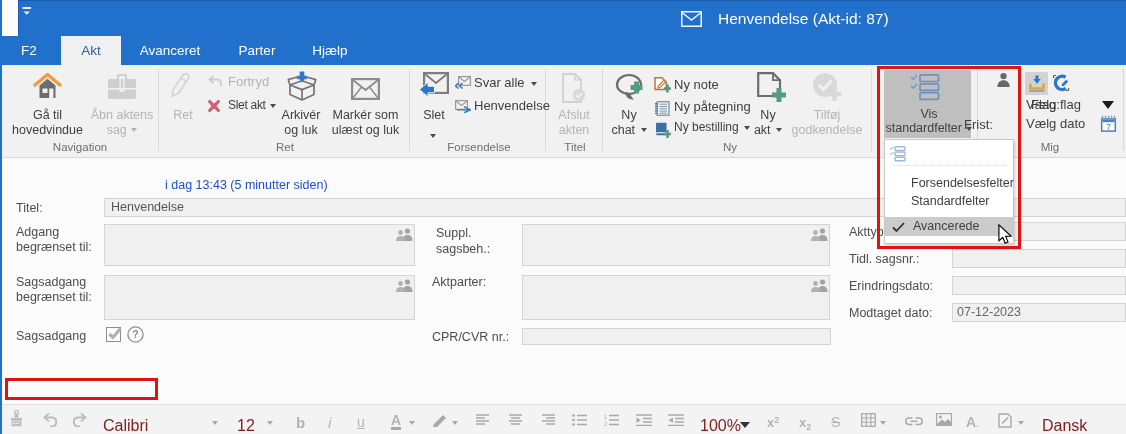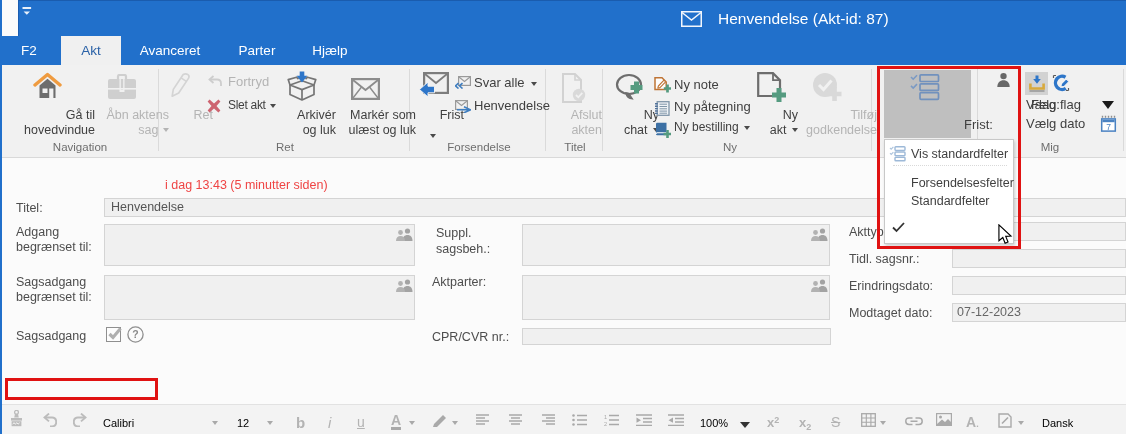--- a/index.html
+++ b/index.html
@@ -8,34 +8,34 @@
 .abs { position:absolute; }
 
 #titlebar { position:absolute; left:18px; top:0; width:1126px; height:36px; background:#2170cb; border-top:1px solid #1a5cae;text-decoration:underline; }
 #tabrow { position:absolute; left:0; top:36px; width:1126px; height:29px; background:#2170cb; }
 .tab { position:absolute; top:0; height:29px; line-height:29px; color:#fff; font-size:13.5px; text-align:center; }
 #tab-akt { background:#f0f0f0; color:#2b62a7; }
 #title-text { position:absolute; left:700px; top:0; height:36px; line-height:36px; color:#fff; font-size:15.5px; }
 
 #ribbon { position:absolute; left:0; top:65px; width:1126px; height:93px; background:#f1f1f1; border-bottom:1px solid #d9d9d9; }
 .sep { position:absolute; top:4px; width:1px; height:82px; background:#dadada; }
-.biglbl { position:absolute; font-size:12.5px; white-space:nowrap; color:#3f3f3f; text-align:right; line-height:14.5px; }
+.biglbl { position:absolute; font-size:12.5px; white-space:nowrap; color:#3f3f3f; text-align:center; line-height:14.5px; }
 .dis { color:#b4b4b4 !important; }
 .grp { position:absolute; top:76px; font-size:11.5px; color:#6e6e6e; text-align:center; width:120px; }
 .smalltxt { position:absolute; font-size:13px; color:#3f3f3f; white-space:nowrap; }
 .dd { display:inline-block; width:0; height:0; border-left:3.5px solid transparent; border-right:3.5px solid transparent; border-top:4px solid #4a4a4a; vertical-align:middle; margin-left:4px; }
 .dd.gray { border-top-color:#b4b4b4; }
 
 #form { position:absolute; left:0; top:158px; width:1126px; height:246px; background:#fbfbfb; }
 .flabel { position:absolute; font-size:12.5px; color:#4d4d4d; white-space:nowrap; }
 .field { position:absolute; background:#f0f0f0; border:1px solid #d4d4d4; }
 #leftborder { position:absolute; left:0; top:0; width:2px; height:434px; background:#2170cb; z-index:50; }
 
 #editorbar { position:absolute; left:0; top:404px; width:1126px; height:30px; background:#f3f3f3; border-top:1px solid #e2e2e2; }
-.etxt { position:absolute; font-size:11px; color:#000000; }
+.etxt { position:absolute; font-size:16px; color:#7f1d1d; }
 .eicon { position:absolute; color:#b3b3b3; }
 
 .redbox { position:absolute; border:3px solid #e01212; z-index:40; }
 #menu { position:absolute; left:884px; top:139px; width:130px; height:105px; background:#fff; border:1px solid #c8c8c8; box-shadow:1px 2px 3px rgba(0,0,0,0.18); z-index:30; }
 .mitem { position:absolute; left:0; width:100%; height:22px; font-size:12.5px; color:#3f3f3f; line-height:22px; }
 .dd2 { position:absolute; top:16px; width:0; height:0; border-left:3.5px solid transparent; border-right:3.5px solid transparent; border-top:4px solid #a9a9a9; }
 </style>
 </head>
 <body>
 <div id="titlebar">
@@ -120,21 +120,21 @@
     <path d="M2 20 L10.5 9 M27 20 L18.5 9" fill="none" stroke="#8c8c8c" stroke-width="1.4"></path>
   </svg>
   <div class="biglbl" style="left:315px;top:43px;width:101px">Markér som<br>ulæst og luk</div>
   <div class="grp" style="left:225px">Ret</div>
 
   <svg class="abs" style="left:419px;top:7px" width="30" height="28" viewBox="0 0 30 28">
     <rect x="5.1" y="1.1" width="23.8" height="19.8" fill="none" stroke="#7d7d7d" stroke-width="2.2"></rect>
     <path d="M6 2 L17 11 L28 2" fill="none" stroke="#7d7d7d" stroke-width="1.8"></path>
     <path d="M0.5 17.5 L9 10 L9 14.2 L15.5 14.2 L15.5 20.8 L9 20.8 L9 25 Z" fill="#2e76c9" stroke="#f1f1f1" stroke-width="1"></path>
   </svg>
-  <div class="biglbl" style="left:404px;top:43px;width:60px">Frist</div>
+  <div class="biglbl" style="left:404px;top:43px;width:60px">Slet</div>
   <div class="abs" style="left:430px;top:61px"><span class="dd" style="margin:0"></span></div>
   <svg class="abs" style="left:455px;top:11px" width="16" height="13" viewBox="0 0 16 13">
     <rect x="3.6" y="0.6" width="11.8" height="8.8" fill="none" stroke="#9a9a9a" stroke-width="1.2"></rect>
     <path d="M4 1 L9.5 5.5 L15 1" fill="none" stroke="#9a9a9a" stroke-width="1.1"></path>
     <path d="M3.5 12.5 L0.5 9.8 L3.5 7.2 M7.5 12.5 L4.5 9.8 L7.5 7.2" fill="none" stroke="#3f7ec0" stroke-width="1.6"></path>
   </svg>
   <div class="smalltxt" style="left:474px;top:10px">Svar alle <span class="dd" style="margin-left:3px"></span></div>
   <svg class="abs" style="left:455px;top:35px" width="16" height="13" viewBox="0 0 16 13">
     <rect x="0.6" y="0.6" width="11.8" height="8.8" fill="none" stroke="#9a9a9a" stroke-width="1.2"></rect>
     <path d="M1 1 L6.5 5.5 L12 1" fill="none" stroke="#9a9a9a" stroke-width="1.1"></path>
@@ -193,20 +193,21 @@
   <div class="abs" style="left:884px;top:5px;width:87px;height:68px;background:#bfbfbf"></div>
   <svg class="abs" style="left:910px;top:9px" width="30" height="28" viewBox="0 0 30 28">
     <g fill="none" stroke="#7191bd" stroke-width="1.7">
       <rect x="10" y="0.9" width="18.5" height="6.6" rx="1"></rect>
       <rect x="10" y="9.8" width="18.5" height="6.6" rx="1"></rect>
       <rect x="10" y="18.7" width="18.5" height="6.6" rx="1"></rect>
     </g>
     <path d="M1 3 L3.2 5.2 L7 1.2" fill="none" stroke="#7b9ac4" stroke-width="1.6"></path>
     <path d="M1 11.9 L3.2 14.1 L7 10.1" fill="none" stroke="#7b9ac4" stroke-width="1.6"></path>
   </svg>
+  <div class="biglbl" style="left:881px;top:41.5px;width:96px">Vis<br>standardfelter <span class="dd" style="margin-left:1px"></span></div>
 
   <svg class="abs" style="left:996px;top:7px" width="15" height="15" viewBox="0 0 17 17">
     <circle cx="8.5" cy="4.6" r="3.6" fill="#686868"></circle>
     <path d="M1.5 17 C1.5 11.8 4.5 9.3 8.5 9.3 C12.5 9.3 15.5 11.8 15.5 17 Z" fill="#686868"></path>
   </svg>
   <div class="smalltxt" style="left:1020px;top:32px;width:51px;text-align:center">Flag:</div>
   <div class="smalltxt" style="left:964px;top:51.5px;width:51px;">Frist:</div>
 
   <div class="abs" style="left:1025px;top:7px;width:23px;height:23px;background:#d2d2d2"></div>
   <svg class="abs" style="left:1029px;top:10px" width="16" height="17" viewBox="0 0 16 17">
@@ -227,21 +228,21 @@
   <div class="smalltxt" style="left:1026px;top:51px;font-size:13px">Vælg dato</div>
   <svg class="abs" style="left:1100px;top:50px" width="17" height="17" viewBox="0 0 17 17">
     <path d="M2.5 2.7 L2.5 0.8 M5.5 2.7 L5.5 0.8 M8.5 2.7 L8.5 0.8 M11.5 2.7 L11.5 0.8 M14.5 2.7 L14.5 0.8" stroke="#8f8f8f" stroke-width="1.4"></path>
     <rect x="1.7" y="3.9" width="13.6" height="12.2" fill="#fff" stroke="#4a82c2" stroke-width="1.5"></rect>
     <rect x="2.4" y="4.6" width="12.2" height="2.6" fill="#4a82c2"></rect>
     <text x="8.6" y="14.6" font-size="8.5" fill="#4a82c2" text-anchor="middle" font-family="Liberation Sans">7</text>
   </svg>
   <div class="grp" style="left:990px">Mig</div>
 </div>
 <div id="form">
-  <div class="flabel" style="left:165px;top:20px;color:#ef4444">i dag 13:43 (5 minutter siden)</div>
+  <div class="flabel" style="left:165px;top:20px;color:#1d4ed8">i dag 13:43 (5 minutter siden)</div>
 
   <div class="flabel" style="left:16px;top:43px">Titel:</div>
   <div class="field" style="left:104px;top:40px;width:1022px;height:19px;font-size:12.5px;color:#555;line-height:17px;padding-left:6px">Henvendelse</div>
 
   <div class="flabel" style="left:16px;top:67px;line-height:15px">Adgang<br>begrænset til:</div>
   <div class="field" style="left:104px;top:66px;width:311px;height:42px"></div>
   <svg class="abs ppl" style="left:396px;top:70px" width="17" height="13" viewBox="0 0 17 13">
     <circle cx="11.5" cy="3" r="2.6" fill="#a3a3a3"></circle>
       <path d="M6.5 13 C6.5 9 8.5 7 11.5 7 C14.5 7 16.5 9 16.5 13 Z" fill="#a3a3a3"></path>
     <circle cx="4.5" cy="4.5" r="2.4" fill="#b2b2b2"></circle>
@@ -387,24 +388,24 @@
 <div id="menu">
   <svg class="abs" style="left:4px;top:6px" width="17" height="16" viewBox="0 0 17 16">
     <g fill="none" stroke="#9db9d8" stroke-width="1.4">
       <rect x="6" y="0.8" width="10" height="3.6" rx="0.8"></rect>
       <rect x="6" y="6" width="10" height="3.6" rx="0.8"></rect>
       <rect x="6" y="11.2" width="10" height="3.6" rx="0.8"></rect>
     </g>
     <path d="M1 2 L2.2 3.2 L4.4 0.9" fill="none" stroke="#aec5de" stroke-width="1.2"></path>
     <path d="M1 7.2 L2.2 8.4 L4.4 6.1" fill="none" stroke="#aec5de" stroke-width="1.2"></path>
   </svg>
-  <div class="mitem" style="top:3px;padding-left:26px">Vis standardfelter</div>
   <div class="abs" style="left:8px;top:25px;width:114px;border-top:1px dotted #d9d9d9"></div>
   <div class="mitem" style="top:32px;padding-left:26px">Forsendelsesfelter</div>
   <div class="mitem" style="top:49.5px;padding-left:26px">Standardfelter</div>
+  <div class="mitem" style="top:77px;padding-left:28px;background:#cbcbcb;height:19px;line-height:19px">Avancerede</div>
   <svg class="abs" style="left:7px;top:82px" width="13" height="11" viewBox="0 0 13 11">
       <path d="M1 5.5 L4.5 9 L12 1" fill="none" stroke="#333" stroke-width="1.8"></path>
     </svg>
 </div>
 
 <div class="redbox" style="left:877px;top:66px;width:144px;height:183px"></div>
 
 <svg class="abs" style="left:998px;top:224px;z-index:60" width="16" height="23" viewBox="0 0 18 26">
   <path d="M1 1 L1 19 L5.4 15.2 L8 21.8 L11.3 20.4 L8.7 14 L14.6 13.6 Z" fill="#fff" stroke="#000" stroke-width="1.3"></path>
 </svg>

